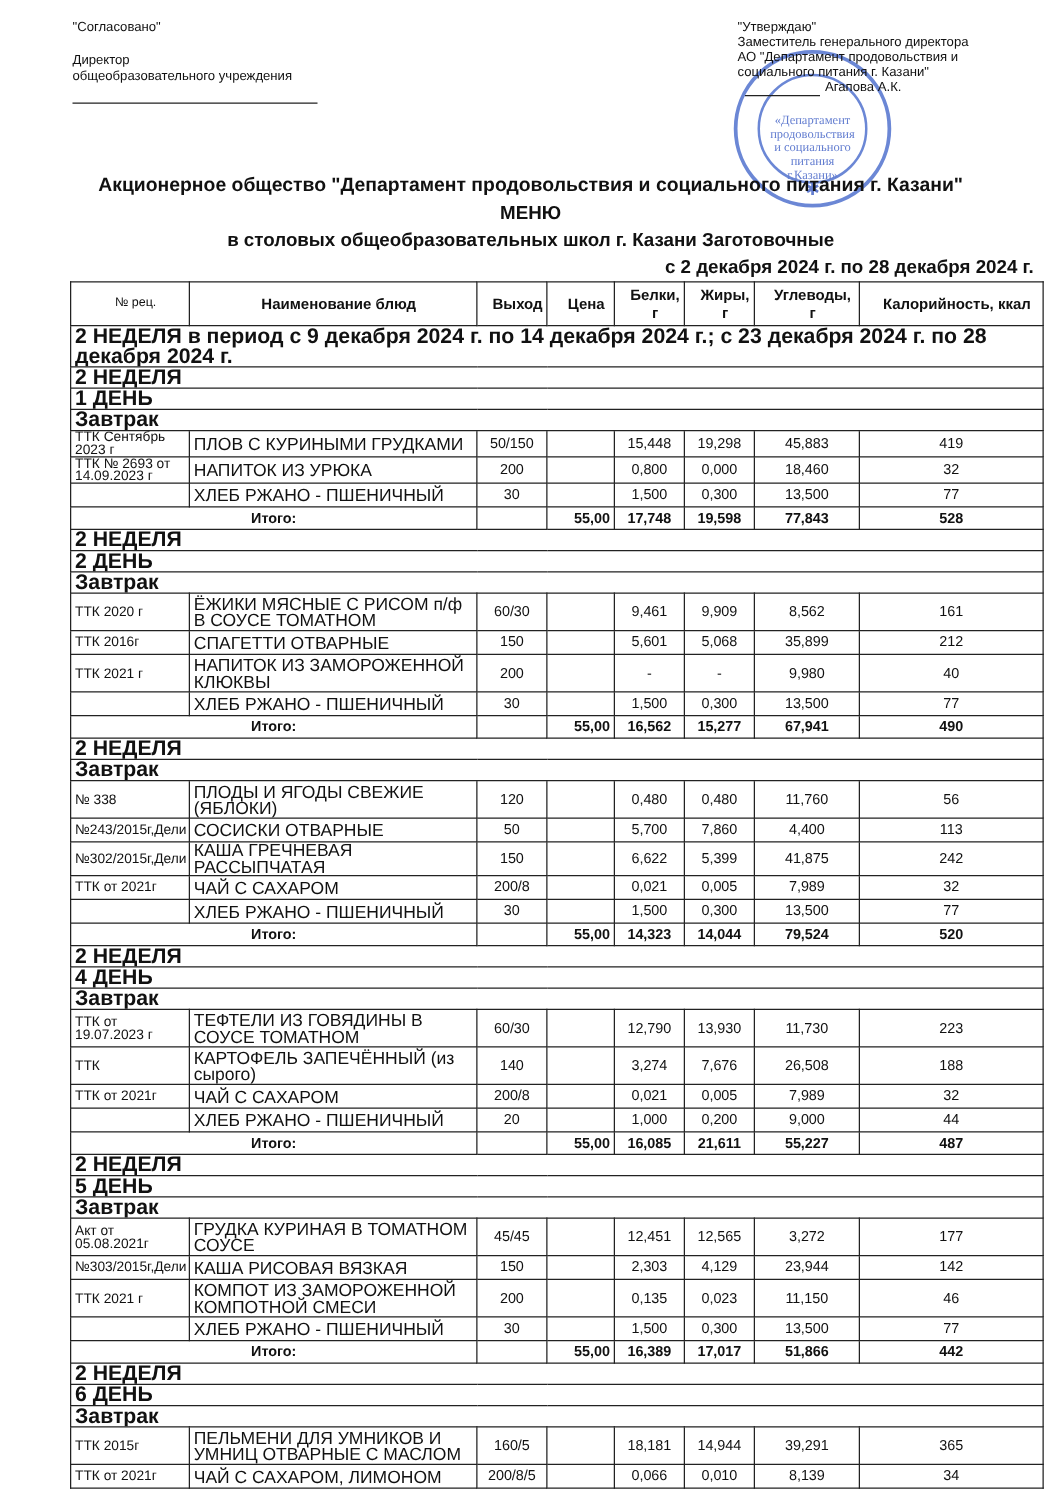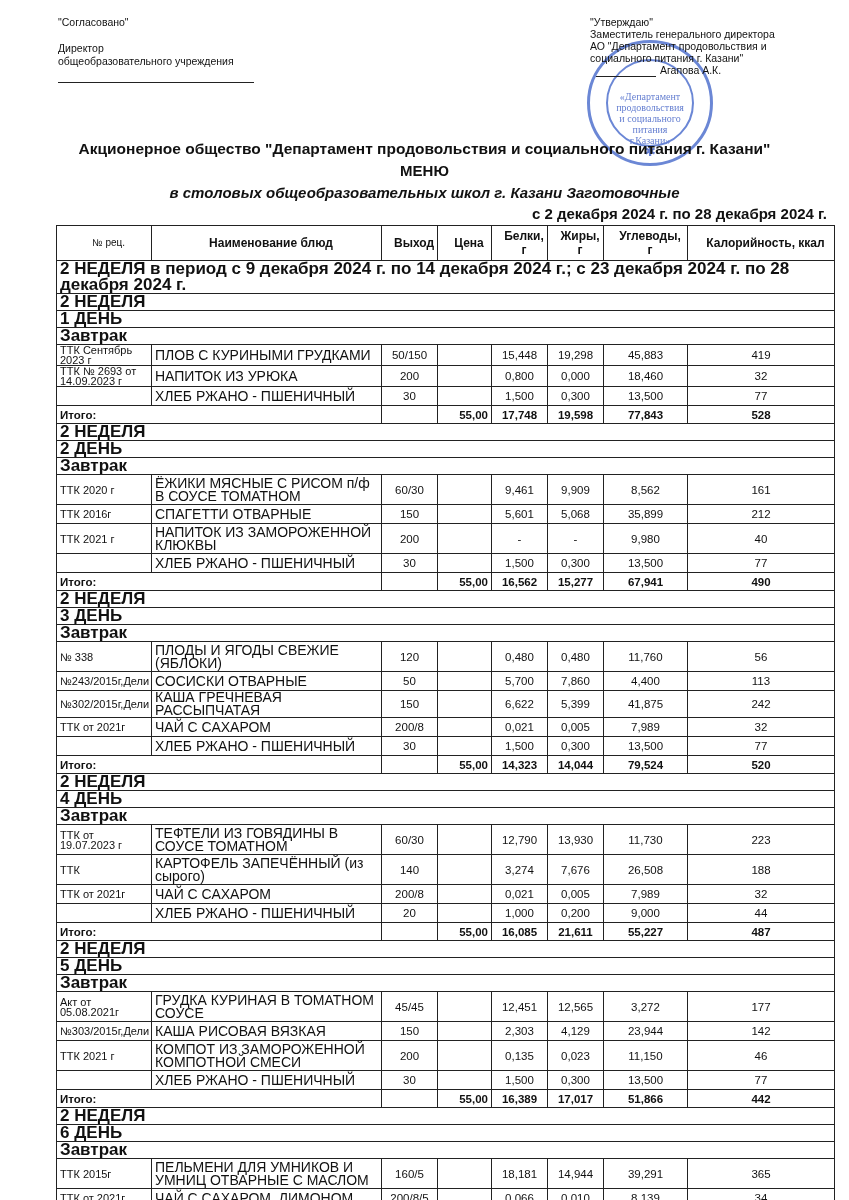--- a/index.html
+++ b/index.html
@@ -26,42 +26,42 @@
   .stamp .txt {
     position: absolute; left: 0; right: 0; top: 28px; text-align: center;
     font-family: "Liberation Serif", serif; font-size: 10px; line-height: 11px; color: #2f52c0; margin-top: 20px;
   }
   .stamp .star { position: absolute; left: 0; right: 0; bottom: 4px; text-align: center; color: #2f52c0; font-size: 14px; }
   .title {
     left: 0; width: 849px; text-align: center; font-weight: bold; font-size: 15px;
   }
   .t1 { top: 140px; font-size: 15.5px; }
   .t2 { top: 162px; }
-  .t3 { top: 184px; font-style: italic; }
+  .t3 { top: 184px; }
   .t4 { top: 205px; left: auto; right: 22px; width: auto; }
 
   table.menu {
     position: absolute; left: 56px; top: 225px; width: 778px;
     border-collapse: collapse; table-layout: fixed;
     font-size: 11.5px;
   }
   table.menu td, table.menu th {
     border: 1px solid #222; padding: 0 3px; vertical-align: middle;
     overflow: hidden;
   }
   table.menu th { font-weight: bold; font-size: 12px; line-height: 14px; text-align: center; height: 34px; padding-left: 12px; }
   table.menu th.rec { font-weight: normal; font-size: 10px; }
   table.menu td.band { font-weight: bold; font-size: 17px; height: 16px; line-height: 16px; text-align: left; }
   table.menu td.code { font-size: 11px; line-height: 10px; }
   table.menu td.name { font-size: 14px; line-height: 13px; margin-left: 36px; }
   table.menu td.num { text-align: center; }
   table.menu tr.r1 td { height: 18px; }
   table.menu tr.r2 td { height: 29px; }
   table.menu tr.tot td { font-weight: bold; height: 17px; }
-  table.menu tr.tot td.lbl { text-align: left; }
+  table.menu tr.tot td.lbl { text-align: center; }
   table.menu tr.tot td.price { text-align: right; }
 </style>
 </head>
 <body>
 
 <div class="abs agree small">
   <span class="line">"Согласовано"</span>
   <span class="line" style="margin-top:13px">Директор</span>
   <span class="line">общеобразовательного учреждения</span>
   <span class="line sigline"></span>
@@ -222,23 +222,20 @@
         <td class="price">55,00</td>
         <td class="num">16,562</td>
         <td class="num">15,277</td>
         <td class="num">67,941</td>
         <td class="num">490</td>
       </tr>
       <tr>
         <td class="band" colspan="8">2 НЕДЕЛЯ</td>
       </tr>
       <tr>
-        <td class="band" colspan="8">3 ДЕНЬ</td>
-      </tr>
-      <tr>
         <td class="band" colspan="8">Завтрак</td>
       </tr>
       <tr class="r2">
         <td class="code">№ 338</td>
         <td class="name">ПЛОДЫ И ЯГОДЫ СВЕЖИЕ (ЯБЛОКИ)</td>
         <td class="num">120</td>
         <td class="num"></td>
         <td class="num">0,480</td>
         <td class="num">0,480</td>
         <td class="num">11,760</td>

